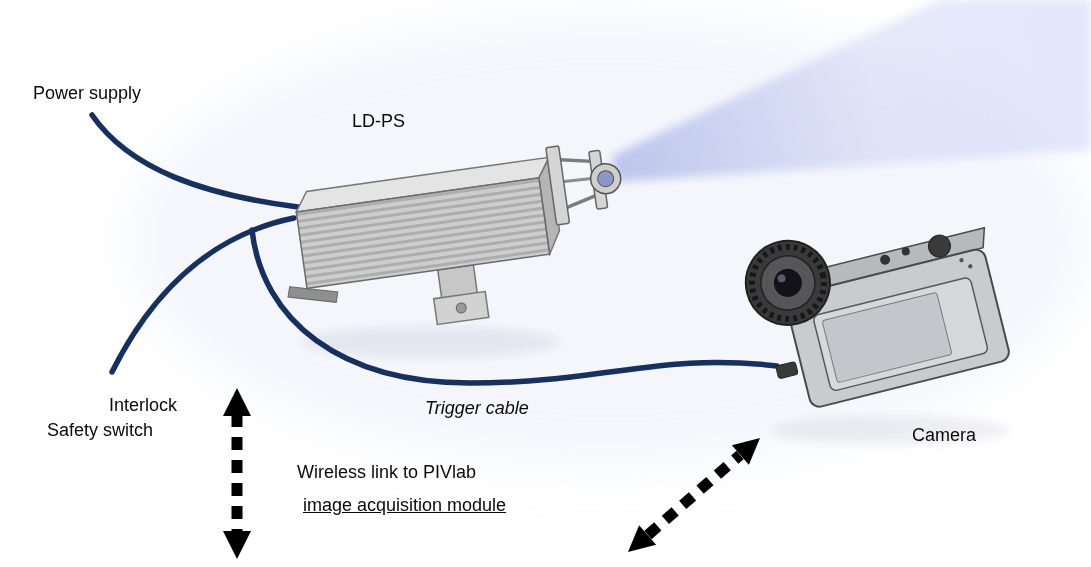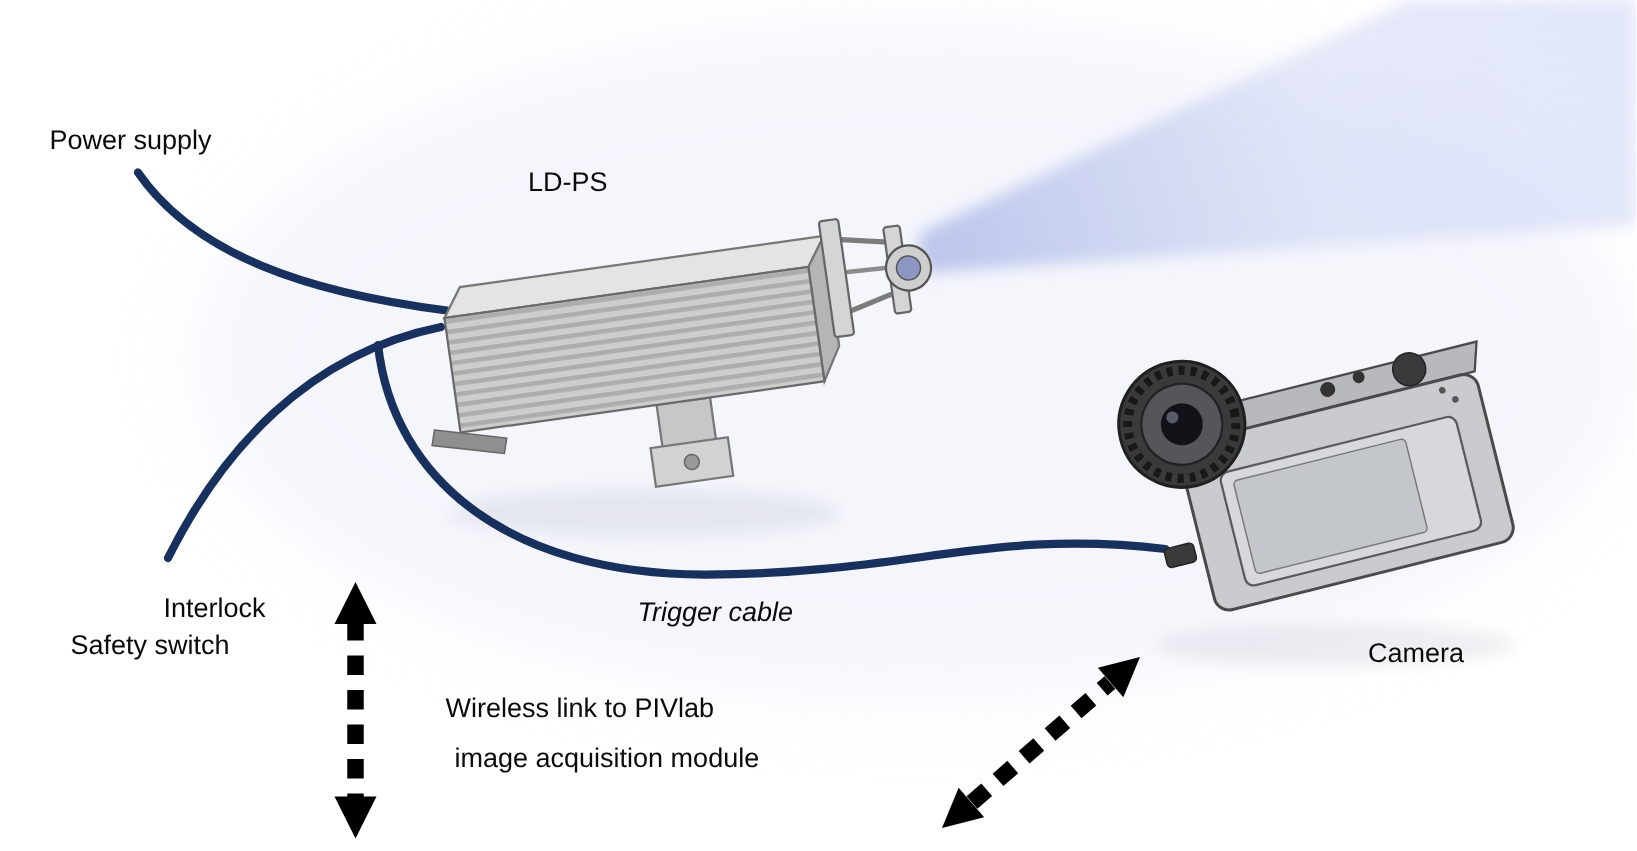--- a/index.html
+++ b/index.html
@@ -126,17 +126,17 @@
   <div class="label" style="left:33px; top:82px;">Power supply</div>
 
   <div class="label" style="left:352px; top:110px;">LD-PS</div>
 
   <div class="label" style="left:62px; top:394px;margin-left:47px;">Interlock</div>
   <div class="label" style="left:47px; top:419px;">Safety switch</div>
 
   <div class="label" style="left:425px; top:397px;font-style:italic;">Trigger cable</div>
 
   <div class="label" style="left:297px; top:461px;">Wireless link to PIVlab</div>
-  <div class="label" style="left:303px; top:494px;">image acquisition module</div>
+  <div class="label" style="left:303px; top:494px;text-decoration:underline;">image acquisition module</div>
 
   <div class="label" style="left:872px; top:424px;margin-left:40px;">Camera</div>
 
 </div>
 
 </body></html>

